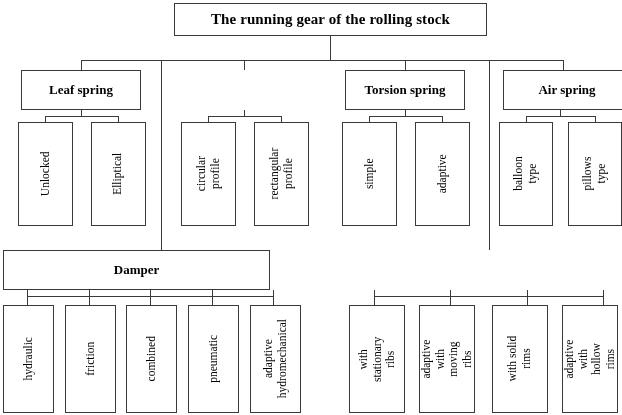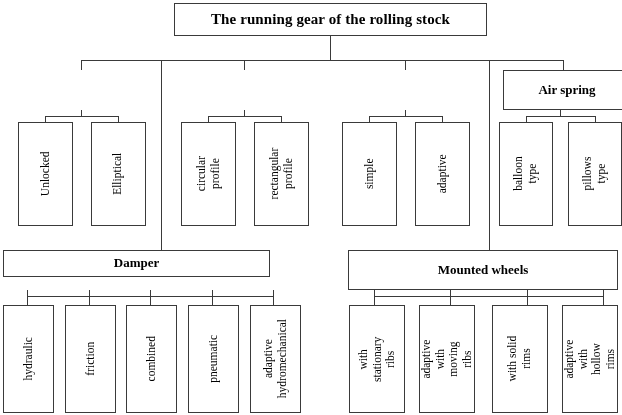--- a/index.html
+++ b/index.html
@@ -68,20 +68,23 @@
   <div class="conn h" style="left:81px;top:60px;width:482px;"></div>
 
   <div class="conn v" style="left:81px;top:60px;height:10px;"></div>
   <div class="conn v" style="left:244px;top:60px;height:10px;"></div>
   <div class="conn v" style="left:405px;top:60px;height:10px;"></div>
   <div class="conn v" style="left:563px;top:60px;height:10px;"></div>
 
   <div class="conn v" style="left:161px;top:60px;height:190px;"></div>
   <div class="conn v" style="left:489px;top:60px;height:190px;"></div>
 
+  <div class="box cat" style="left:21px;top:70px;width:120px;height:40px;">
+    <span>Leaf spring</span>
+  </div>
   <div class="conn v" style="left:81px;top:110px;height:6px;"></div>
   <div class="conn h" style="left:45px;top:116px;width:73px;"></div>
   <div class="conn v" style="left:45px;top:116px;height:6px;"></div>
   <div class="conn v" style="left:118px;top:116px;height:6px;"></div>
 
   <div class="box leaf" style="left:18px;top:122px;width:55px;height:104px;">
     <span class="vtext">Unlocked</span>
   </div>
   <div class="box leaf" style="left:91px;top:122px;width:55px;height:104px;">
     <span class="vtext">Elliptical</span>
@@ -93,20 +96,23 @@
   <div class="conn v" style="left:281px;top:116px;height:6px;"></div>
 
   <div class="box leaf" style="left:181px;top:122px;width:55px;height:104px;">
     <span class="vtext">circular profile</span>
   </div>
   <div class="box leaf" style="left:254px;top:122px;width:55px;height:104px;">
     <span class="vtext">rectangular
 profile</span>
   </div>
 
+  <div class="box cat" style="left:345px;top:70px;width:120px;height:40px;">
+    <span>Torsion spring</span>
+  </div>
   <div class="conn v" style="left:405px;top:110px;height:6px;"></div>
   <div class="conn h" style="left:369px;top:116px;width:73px;"></div>
   <div class="conn v" style="left:369px;top:116px;height:6px;"></div>
   <div class="conn v" style="left:442px;top:116px;height:6px;"></div>
 
   <div class="box leaf" style="left:342px;top:122px;width:55px;height:104px;">
     <span class="vtext">simple</span>
   </div>
   <div class="box leaf" style="left:415px;top:122px;width:55px;height:104px;">
     <span class="vtext">adaptive</span>
@@ -120,21 +126,21 @@
   <div class="conn v" style="left:526px;top:116px;height:6px;"></div>
   <div class="conn v" style="left:595px;top:116px;height:6px;"></div>
 
   <div class="box leaf" style="left:499px;top:122px;width:54px;height:104px;">
     <span class="vtext">balloon type</span>
   </div>
   <div class="box leaf" style="left:568px;top:122px;width:54px;height:104px;">
     <span class="vtext">pillows type</span>
   </div>
 
-  <div class="box wide" style="left:3px;top:250px;width:267px;height:27px;">
+  <div class="box wide" style="left:3px;top:250px;width:267px;height:40px;">
     <span>Damper</span>
   </div>
   <div class="conn h" style="left:27px;top:296px;width:246px;"></div>
   <div class="conn v" style="left:27px;top:290px;height:15px;"></div>
   <div class="conn v" style="left:89px;top:290px;height:15px;"></div>
   <div class="conn v" style="left:150px;top:290px;height:15px;"></div>
   <div class="conn v" style="left:212px;top:290px;height:15px;"></div>
   <div class="conn v" style="left:273px;top:290px;height:15px;"></div>
 
   <div class="box leaf" style="left:3px;top:305px;width:51px;height:108px;">
@@ -147,23 +153,20 @@
     <span class="vtext">combined</span>
   </div>
   <div class="box leaf" style="left:188px;top:305px;width:51px;height:108px;">
     <span class="vtext">pneumatic</span>
   </div>
   <div class="box leaf" style="left:250px;top:305px;width:51px;height:108px;">
     <span class="vtext">adaptive
 hydromechanical</span>
   </div>
 
-  <div class="box wide" style="left:348px;top:250px;width:270px;height:40px;">
-    <span>Mounted wheels</span>
-  </div>
   <div class="conn h" style="left:374px;top:296px;width:229px;"></div>
   <div class="conn v" style="left:374px;top:290px;height:15px;"></div>
   <div class="conn v" style="left:450px;top:290px;height:15px;"></div>
   <div class="conn v" style="left:527px;top:290px;height:15px;"></div>
   <div class="conn v" style="left:603px;top:290px;height:15px;"></div>
 
   <div class="box leaf" style="left:349px;top:305px;width:56px;height:108px;">
     <span class="vtext">with stationary
 ribs</span>
   </div>

